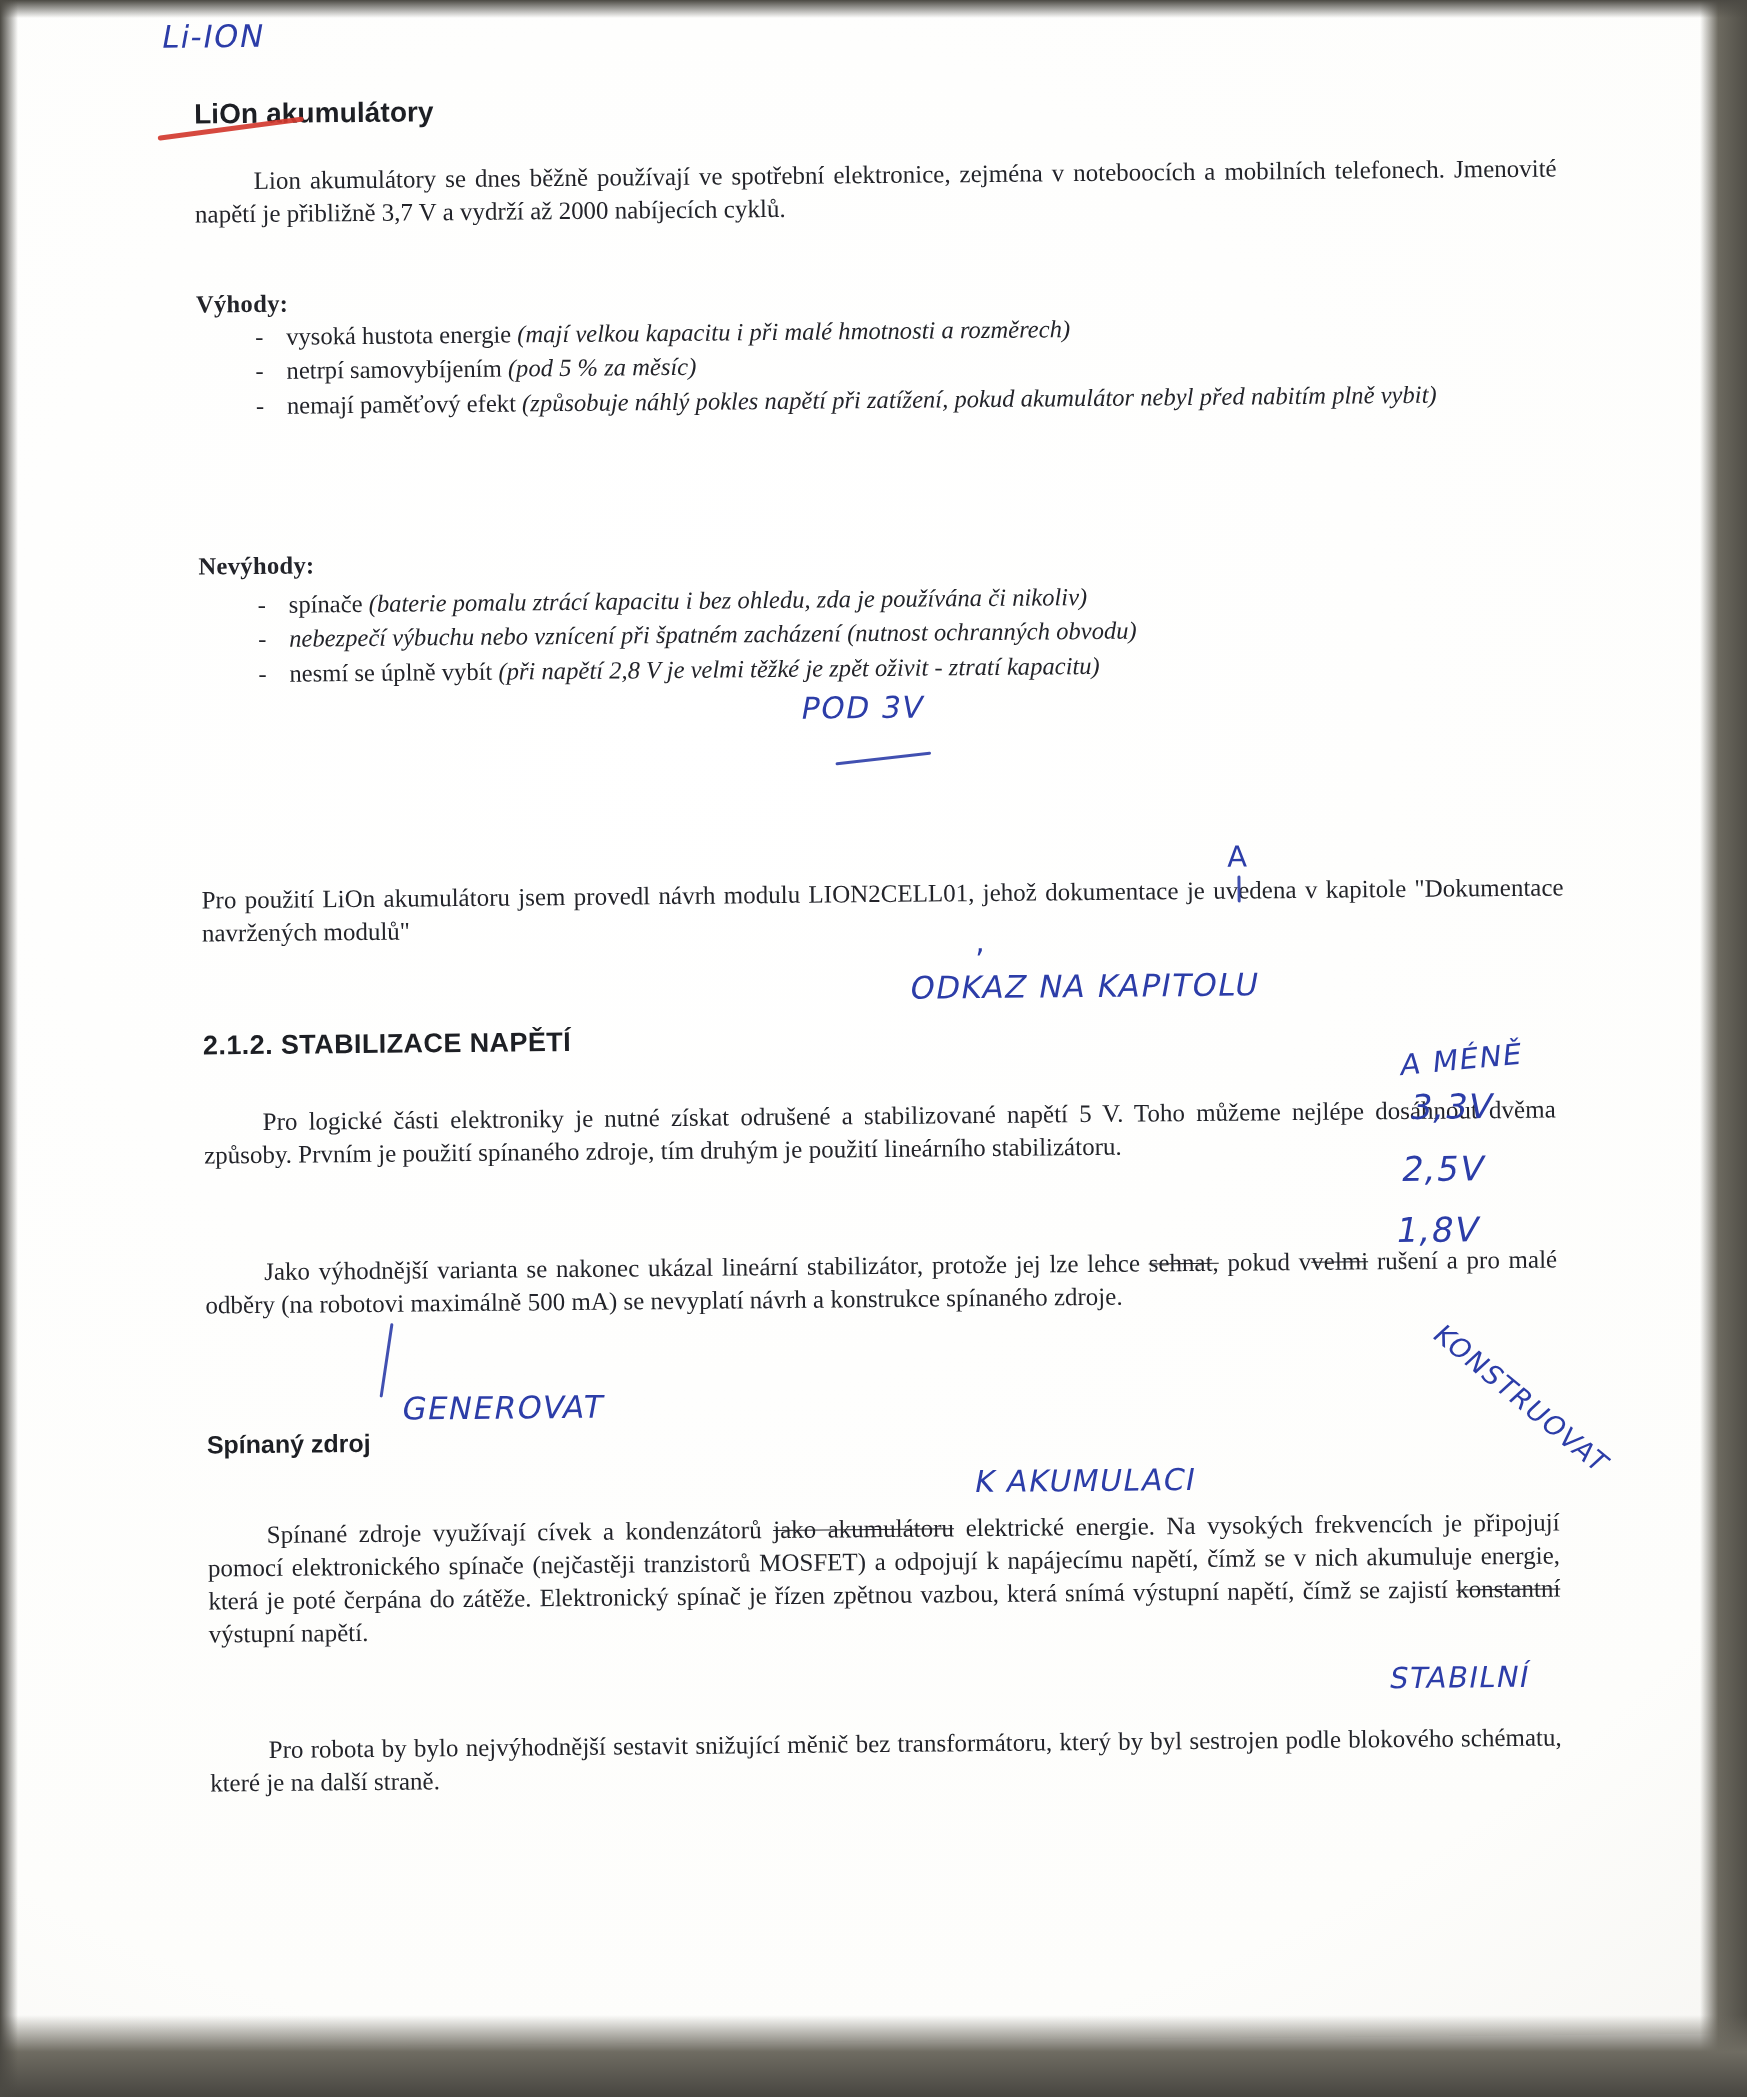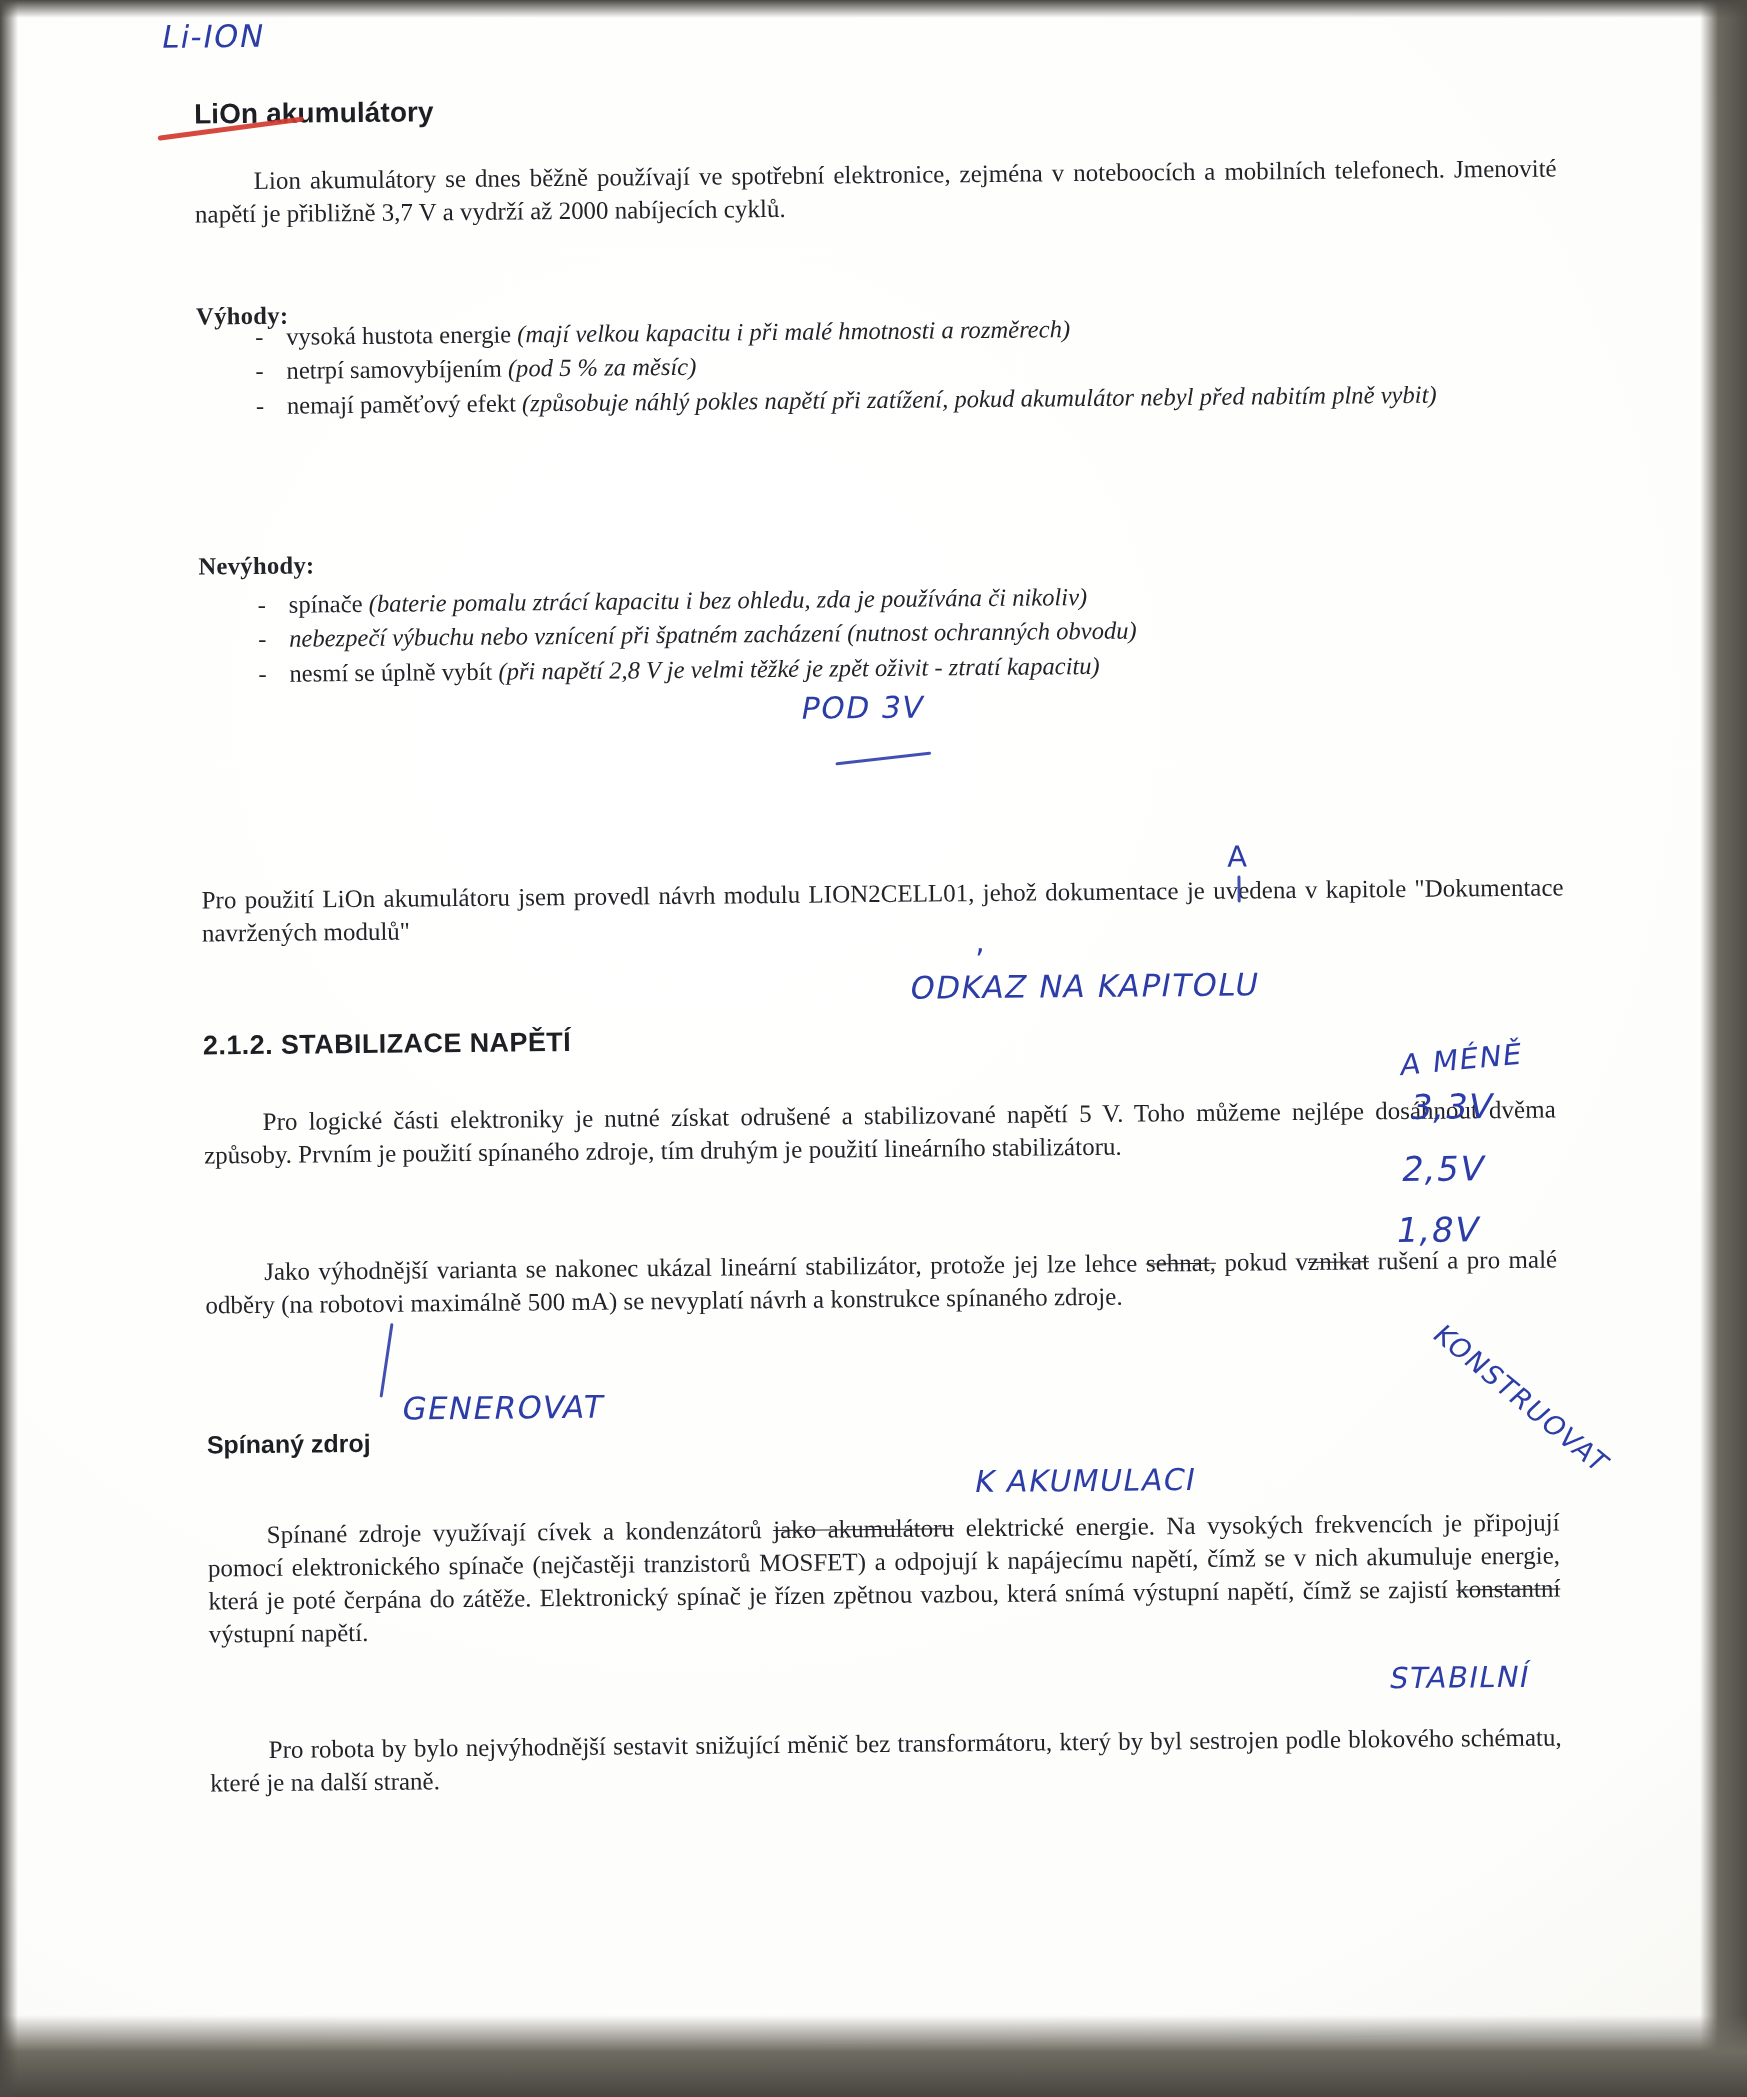--- a/index.html
+++ b/index.html
@@ -168,21 +168,21 @@
   <div id="content">
 
     <div class="blk" style="left:193px; top:92px;">
       <h1 class="doc-h">LiOn akumulátory</h1>
     </div>
 
     <div class="blk" style="left:193px; top:158px; width:1362px;">
       <p class="para"><span class="ind"></span><span>Lion akumulátory se dnes běžně používají ve spotřební elektronice, zejména v noteboocích a mobilních telefonech. Jmenovité napětí je přibližně 3,7 V a vydrží až 2000 nabíjecích cyklů.</span></p>
     </div>
 
-    <div class="blk" style="left:193px; top:296px;">
+    <div class="blk" style="left:193px; top:284px;">
       <span class="lbl-bold">Výhody:</span>
     </div>
     <div class="blk" style="left:193px; top:314px; width:1297px;">
       <ul class="bul">
         <li><span class="dash">-</span><span>vysoká hustota energie </span><span class="it">(mají velkou kapacitu i při malé hmotnosti a rozměrech)</span></li>
         <li><span class="dash">-</span><span>netrpí samovybíjením </span><span class="it">(pod 5 % za měsíc)</span></li>
         <li><span class="dash">-</span><span>nemají paměťový efekt </span><span class="it">(způsobuje náhlý pokles napětí při zatížení, pokud akumulátor nebyl před nabitím plně vybit)</span></li>
       </ul>
     </div>
 
@@ -203,21 +203,21 @@
 
     <div class="blk" style="left:193px; top:1024px;">
       <h2 class="doc-h2">2.1.2. STABILIZACE NAPĚTÍ</h2>
     </div>
 
     <div class="blk" style="left:193px; top:1099px; width:1352px;">
       <p class="para"><span class="ind"></span><span>Pro logické části elektroniky je nutné získat odrušené a stabilizované napětí 5 V. Toho můžeme nejlépe dosáhnout dvěma způsoby. Prvním je použití spínaného zdroje, tím druhým je použití lineárního stabilizátoru.</span></p>
     </div>
 
     <div class="blk" style="left:193px; top:1249px; width:1352px;">
-      <p class="para"><span class="ind"></span><span>Jako výhodnější varianta se nakonec ukázal lineární stabilizátor, protože jej lze lehce </span><span class="strike">sehnat,</span><span> pokud v</span><span class="strike">znikat</span><span> rušení a pro malé odběry (na robotovi maximálně 500 mA) se nevyplatí návrh a konstrukce spínaného zdroje.</span></p>
+      <p class="para"><span class="ind"></span><span>Jako výhodnější varianta se nakonec ukázal lineární stabilizátor, protože jej lze lehce </span><span class="strike">sehnat,</span><span> pokud v</span><span class="strike">velmi</span><span> rušení a pro malé odběry (na robotovi maximálně 500 mA) se nevyplatí návrh a konstrukce spínaného zdroje.</span></p>
     </div>
 
     <div class="blk" style="left:193px; top:1424px;">
       <h3 class="doc-h3">Spínaný zdroj</h3>
     </div>
 
     <div class="blk" style="left:193px; top:1512px; width:1352px;">
       <p class="para"><span class="ind"></span><span>Spínané zdroje využívají cívek a kondenzátorů </span><span class="strike">jako akumulátoru</span><span> elektrické energie. Na vysokých frekvencích je připojují pomocí elektronického spínače (nejčastěji tranzistorů MOSFET) a odpojují k napájecímu napětí, čímž se v nich akumuluje energie, která je poté čerpána do zátěže. Elektronický spínač je řízen zpětnou vazbou, která snímá výstupní napětí, čímž se zajistí </span><span class="strike">konstantní</span><span> výstupní napětí.</span></p>
     </div>
 

